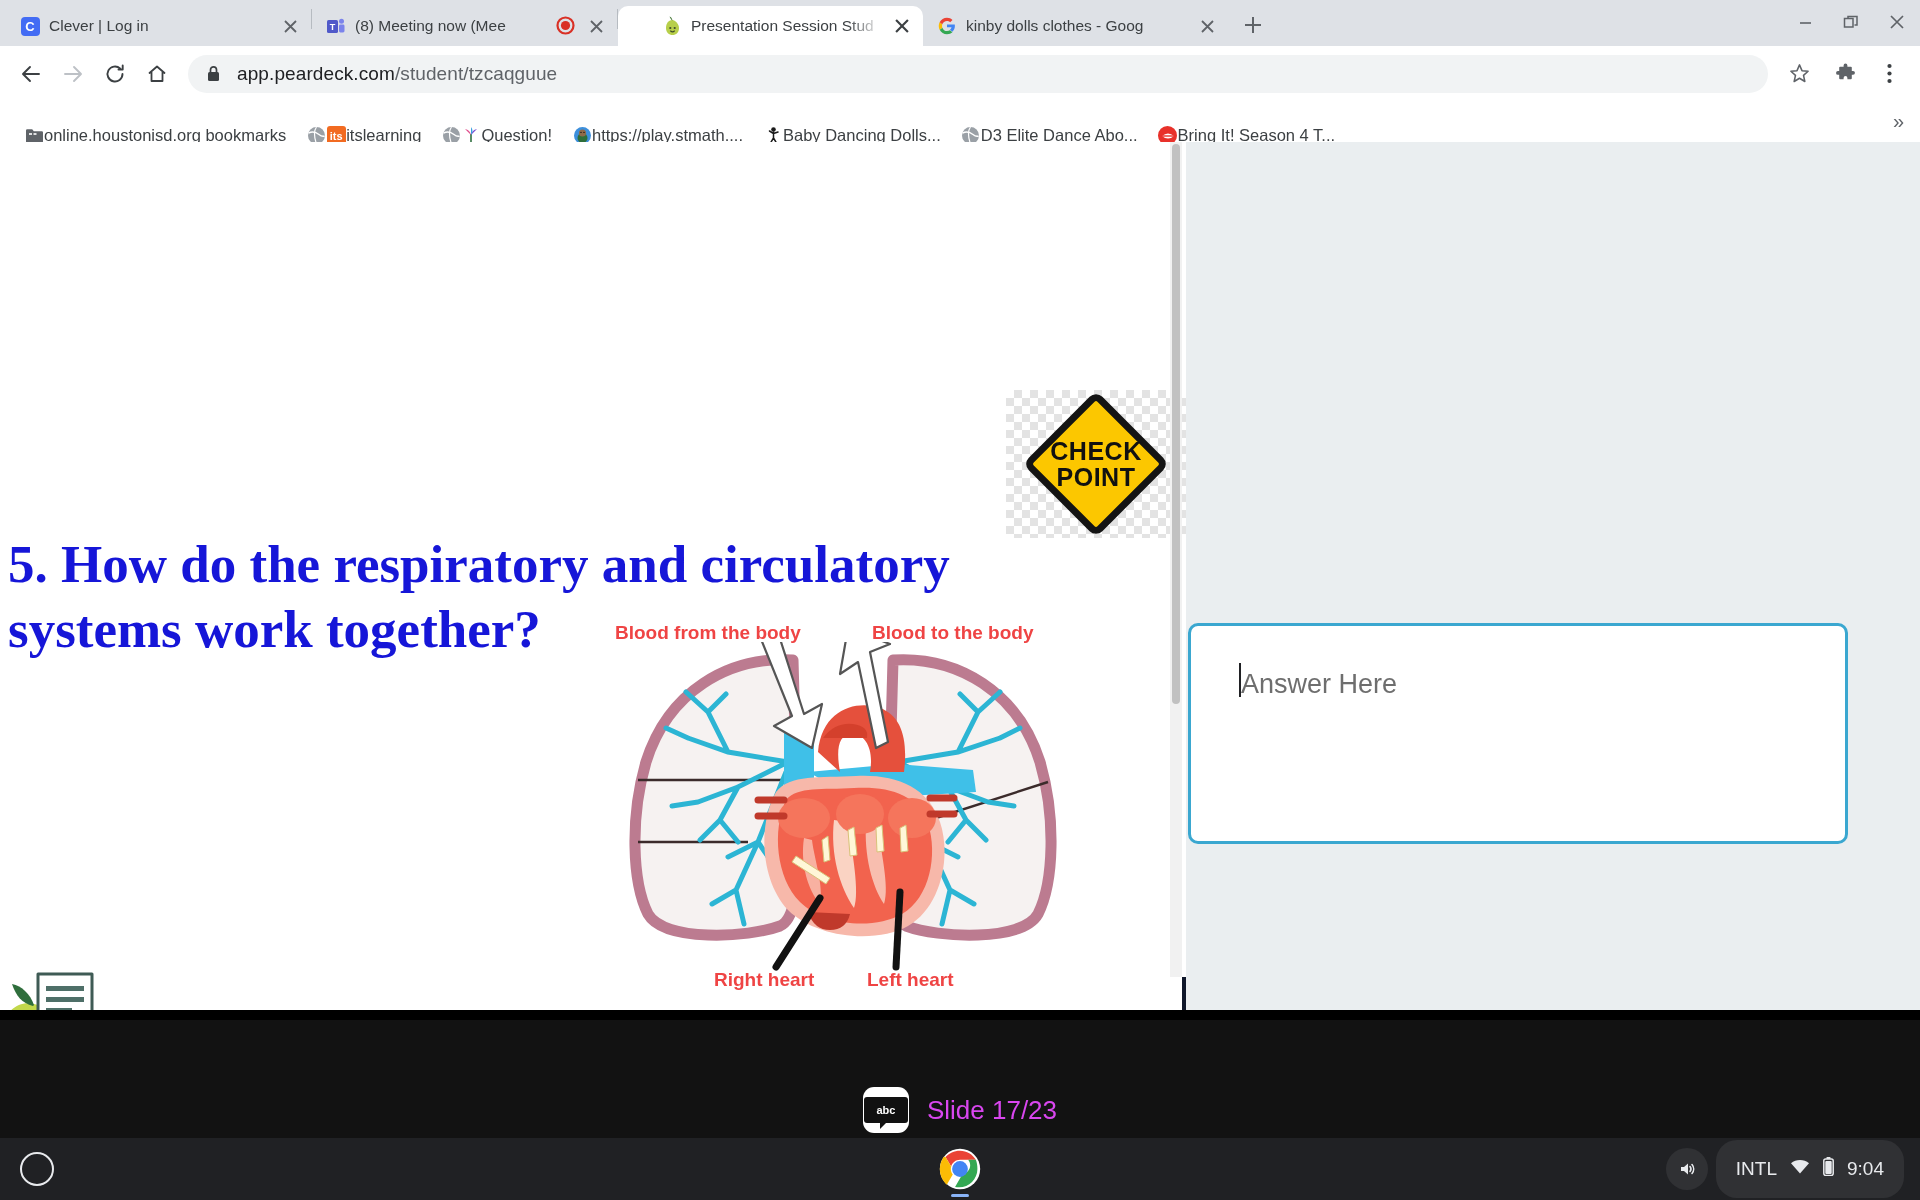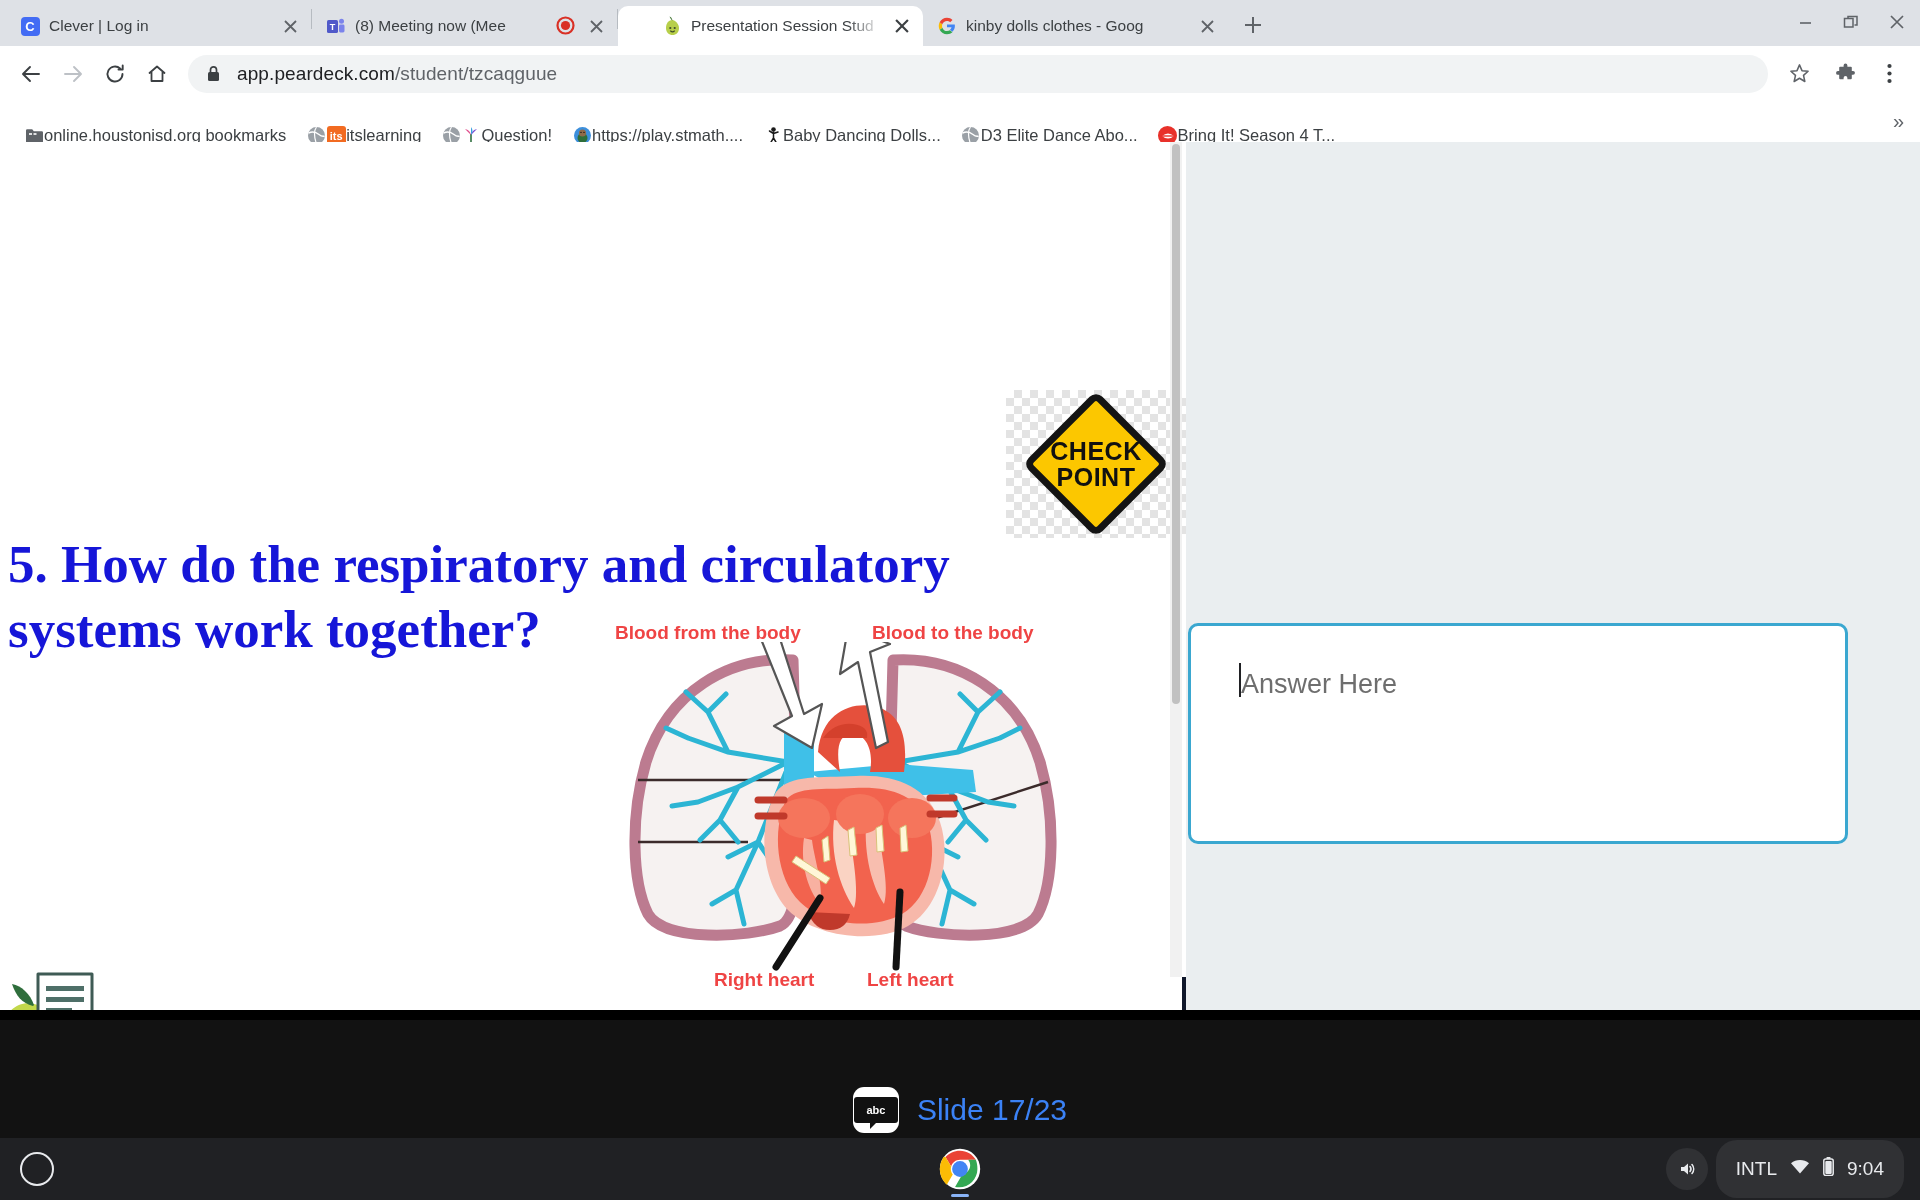--- a/index.html
+++ b/index.html
@@ -100,21 +100,21 @@
   .answer-placeholder { position:absolute; left:50px; top:43px; font-size:27px; color:#6e6e6e; font-family:"Liberation Sans",sans-serif; }
   .caret { position:absolute; left:48px; top:37px; width:2px; height:34px; background:#202124; }
 
   
   .slidebar { position:absolute; left:0; bottom:0; width:1920px; height:180px; background:#121212;
       display:flex; align-items:center; justify-content:center; gap:18px; }
   .abc-icon { width:46px; height:46px; background:#fff; border-radius:11px; display:flex; align-items:center; justify-content:center; }
   .abc-inner { width:44px; height:26px; background:#111; border-radius:3px; position:relative;
       color:#fff; font-size:11px; font-weight:bold; display:flex; align-items:center; justify-content:center; font-family:"Liberation Sans",sans-serif; }
   .abc-inner::after { content:""; position:absolute; left:16px; bottom:-6px; border-left:7px solid #111; border-bottom:7px solid transparent; }
-  .slide-count { color:#3b82f6; font-size:30px; }
+  .slide-count { color:#d946ef; font-size:26px; }
 
   
   .shelf { position:absolute; left:0; bottom:0; width:1920px; height:62px; background:#202124; display:flex; align-items:center; }
   .launcher { position:absolute; left:20px; width:34px; height:34px; border-radius:50%; border:2.5px solid #e8eaed; }
   .shelf-apps { position:absolute; left:50%; transform:translateX(-50%); display:flex; align-items:center; }
   .chrome-icon { width:44px; height:44px; position:relative; }
   .app-dot { position:absolute; left:50%; bottom:-6px; transform:translateX(-50%); width:18px; height:3px; background:#8ab4f8; border-radius:2px; }
   .tray { position:absolute; right:16px; display:flex; align-items:center; gap:8px; }
   .tray-sound { width:42px; height:42px; border-radius:50%; background:#303134; display:flex; align-items:center; justify-content:center; }
   .tray-status { height:58px; border-radius:21px; background:#303134; display:flex; align-items:center; gap:13px; padding:0 20px; color:#e8eaed; font-size:19px; }

